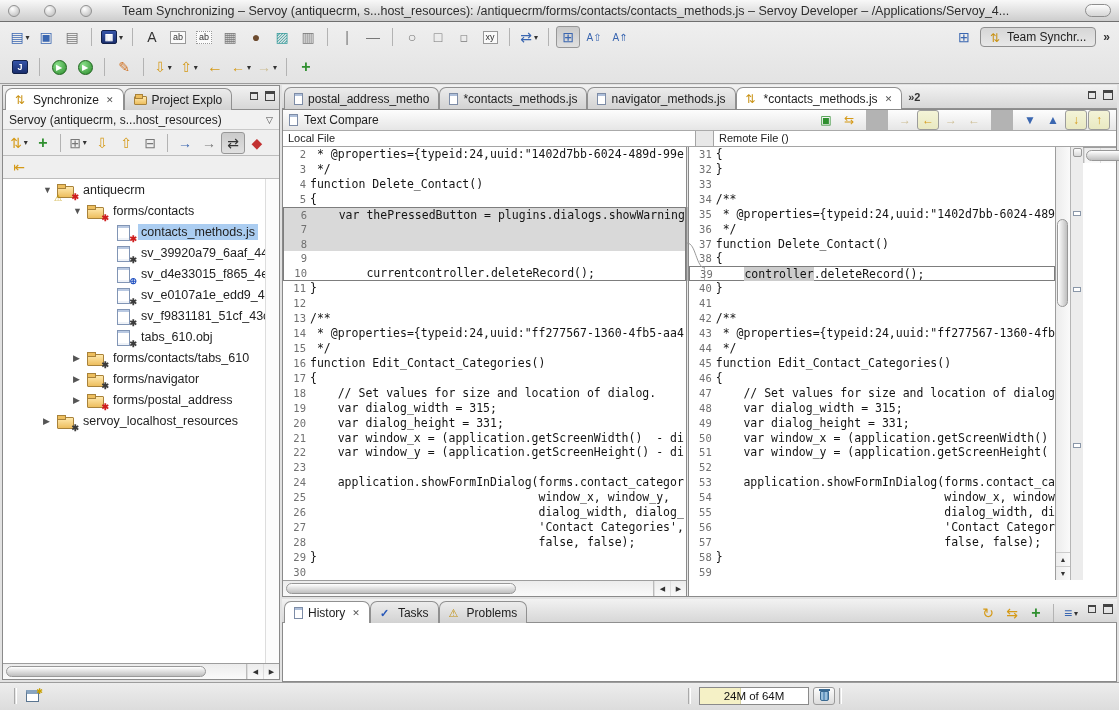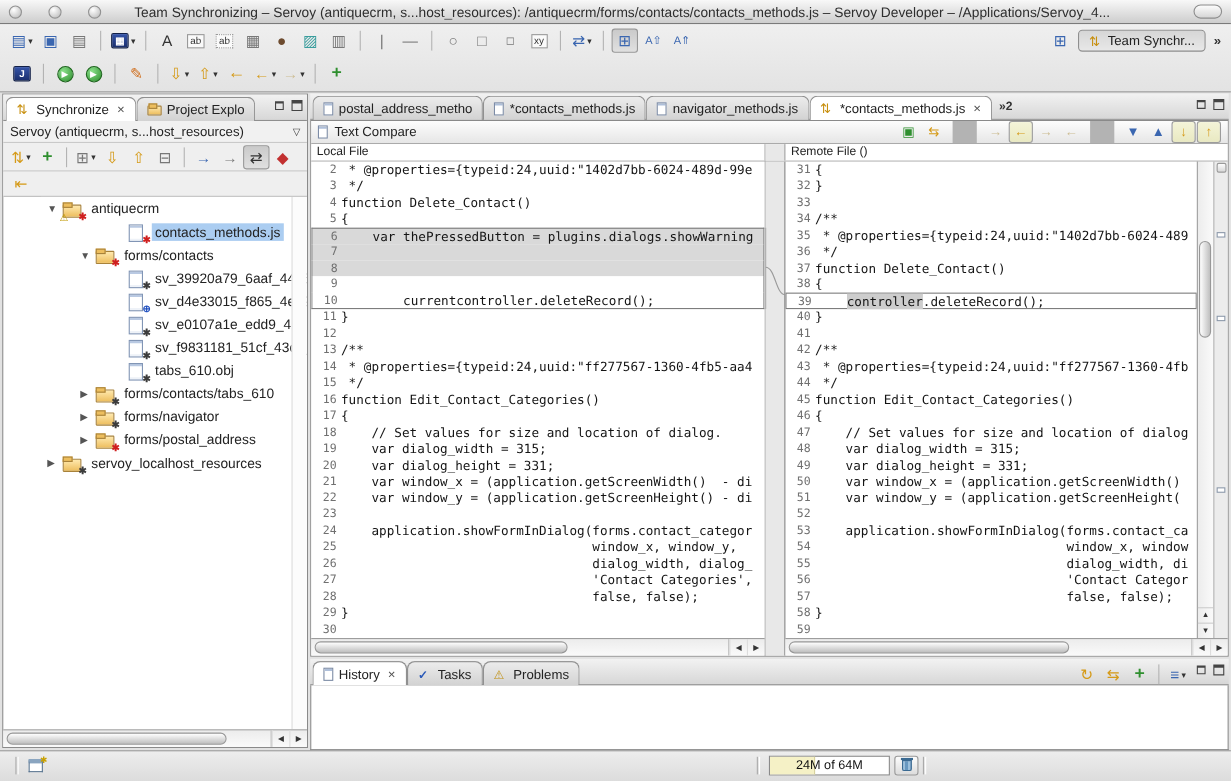--- a/index.html
+++ b/index.html
@@ -105,21 +105,21 @@
   .tc-tools .tbtn { height:20px; min-width:22px; font-size:12px; }
   .colh { height:17px; display:flex; border-bottom:1px solid #a5a5a5; background:#fff; font-size:11px; color:#222; }
   .colh .cell { padding:1px 5px; }
   .colh .c-left { width:413px; border-right:1px solid #a5a5a5; }
   .colh .c-gut { width:18px; background:#e8e8e8; border-right:1px solid #a5a5a5; }
   .colh .c-right { flex:1; }
 
   .panes { flex:1; display:flex; }
   .lpane { width:413px; display:flex; flex-direction:column; border-right:1px solid #8a8a8a; }
   .gutterc { width:18px; background:#e8e8e8; border-right:1px solid #8a8a8a; position:relative; }
-  .rpane { flex:1; display:flex; flex-direction:column; }
+  .rpane { flex:1; display:flex; flex-direction:row; }
   .codearea { height:433px; overflow:hidden; background:#fff; }
   .rtop { display:flex; height:433px; }
   .rcode { flex:1; overflow:hidden; background:#fff; }
   .ruler { width:13px; background:#ececec; border-left:1px solid #b5b5b5; position:relative; }
   .rmark { position:absolute; left:2px; width:8px; height:5px; background:#fff; border:1px solid #8a97a8; }
   .rbtn { position:absolute; top:1px; left:2px; width:9px; height:9px; border:1px solid #999; border-radius:2px; background:linear-gradient(#fdfdfd,#d8d8d8); }
 
   .crow { display:flex; height:14.93px; line-height:14.93px; align-items:stretch; }
   .crow .ln { width:27px; flex:none; text-align:right; padding-right:4px; font-size:10.5px; color:#707070; font-family:"DejaVu Sans Mono", monospace; }
   .crow .code { white-space:pre; font-family:"DejaVu Sans Mono", monospace; font-size:11.5px; color:#141414; }
@@ -432,34 +432,34 @@
     <div class="tree">
 
         <div class="trow lvl0">
           <span class="exp open"></span>
           <span class="nodeicon project">
             <span class="ovs warning conflict"></span>
           </span>
           <span class="label">antiquecrm</span>
         </div>
 
+        <div class="trow lvl1">
+          <span class="exp open"></span>
+          <span class="nodeicon folder">
+            <span class="ovs conflict"></span>
+          </span>
+          <span class="label">forms/contacts</span>
+        </div>
+
         <div class="trow lvl2 selected">
           <span class="exp leaf"></span>
           <span class="nodeicon file">
             <span class="ovs conflict"></span>
           </span>
           <span class="label">contacts_methods.js</span>
-        </div>
-
-        <div class="trow lvl1">
-          <span class="exp open"></span>
-          <span class="nodeicon folder">
-            <span class="ovs conflict"></span>
-          </span>
-          <span class="label">forms/contacts</span>
         </div>
 
         <div class="trow lvl2">
           <span class="exp leaf"></span>
           <span class="nodeicon file">
             <span class="ovs change"></span>
           </span>
           <span class="label">sv_39920a79_6aaf_44b5_94</span>
         </div>
 

